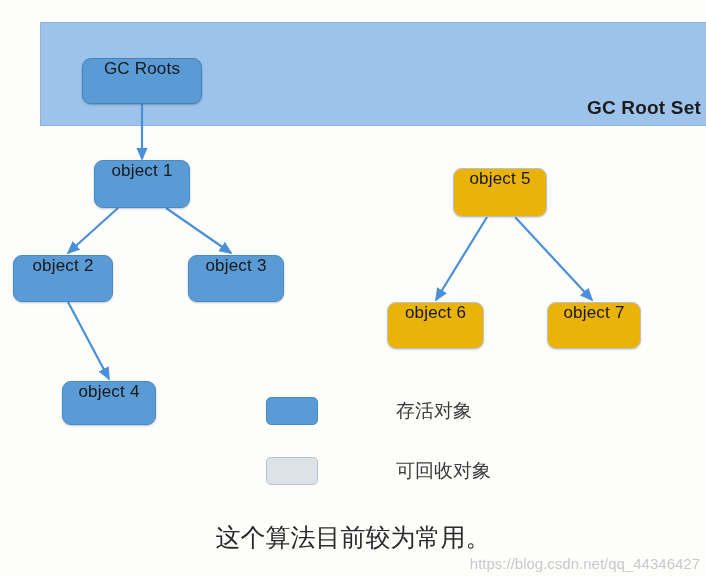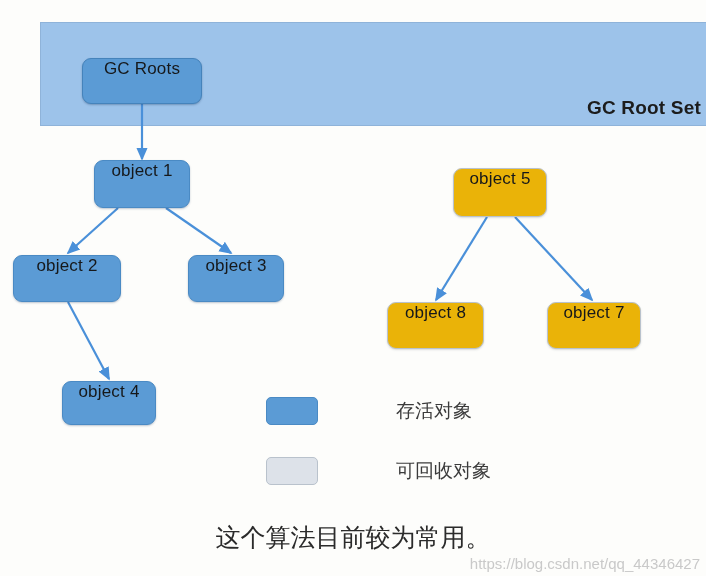--- a/index.html
+++ b/index.html
@@ -153,38 +153,38 @@
   </svg>
 
   <div class="node on-panel" style="left:82px;  top:58px;  width:120px; height:46px;">
     <span>GC Roots</span>
   </div>
 
   <div class="node alive" style="left:94px;  top:160px; width:96px;  height:48px;">
     <span>object 1</span>
   </div>
 
-  <div class="node alive" style="left:13px;  top:255px; width:108px; height:47px;">
+  <div class="node alive" style="left:13px;  top:255px; width:100px; height:47px;">
     <span>object 2</span>
   </div>
 
   <div class="node alive" style="left:188px; top:255px; width:96px;  height:47px;">
     <span>object 3</span>
   </div>
 
   <div class="node alive" style="left:62px;  top:381px; width:94px;  height:44px;">
     <span>object 4</span>
   </div>
 
   <div class="node garbage" style="left:453px; top:168px; width:94px;  height:49px;">
     <span>object 5</span>
   </div>
 
   <div class="node garbage" style="left:387px; top:302px; width:97px;  height:47px;">
-    <span>object 8</span>
+    <span>object 6</span>
   </div>
 
   <div class="node garbage" style="left:547px; top:302px; width:94px;  height:47px;">
     <span>object 7</span>
   </div>
 
   <div class="legend">
     <div class="legend-row">
       <div class="legend-swatch alive"></div>
       <div class="legend-text">存活对象</div>

